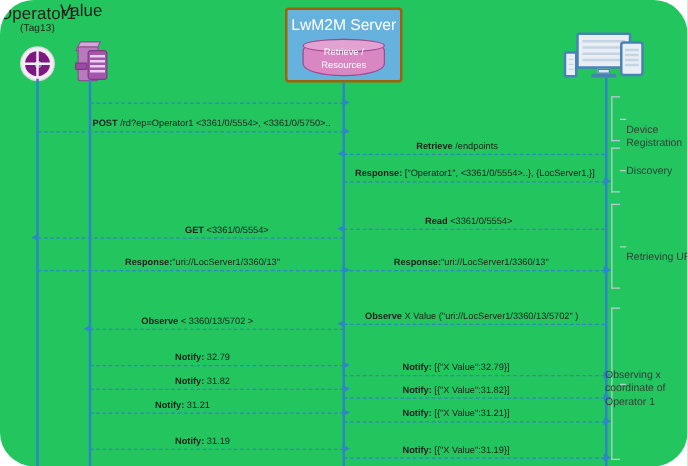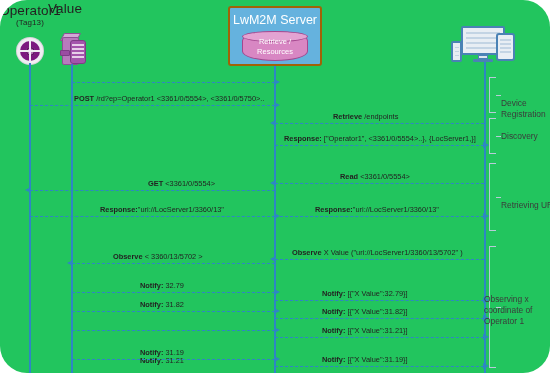--- a/index.html
+++ b/index.html
@@ -425,21 +425,21 @@
   <div class="msg" style="left:275px; top:318px; width:209px;">
     <span class="head right"></span>
   </div>
   <div class="msg-label" style="left:322px; top:307px;">
     <b>Notify:</b><span> [{"X Value":31.82}]</span>
   </div>
 
   <div class="msg" style="left:72px; top:330px; width:203px;">
     <span class="head right"></span>
   </div>
-  <div class="msg-label" style="left:140px; top:319px;margin-top:37px;">
+  <div class="msg-label" style="left:124px; top:319px;">
     <b>Notify:</b><span> 31.21</span>
   </div>
 
   <div class="msg" style="left:275px; top:337px; width:209px;">
     <span class="head right"></span>
   </div>
   <div class="msg-label" style="left:322px; top:326px;">
     <b>Notify:</b><span> [{"X Value":31.21}]</span>
   </div>
 

